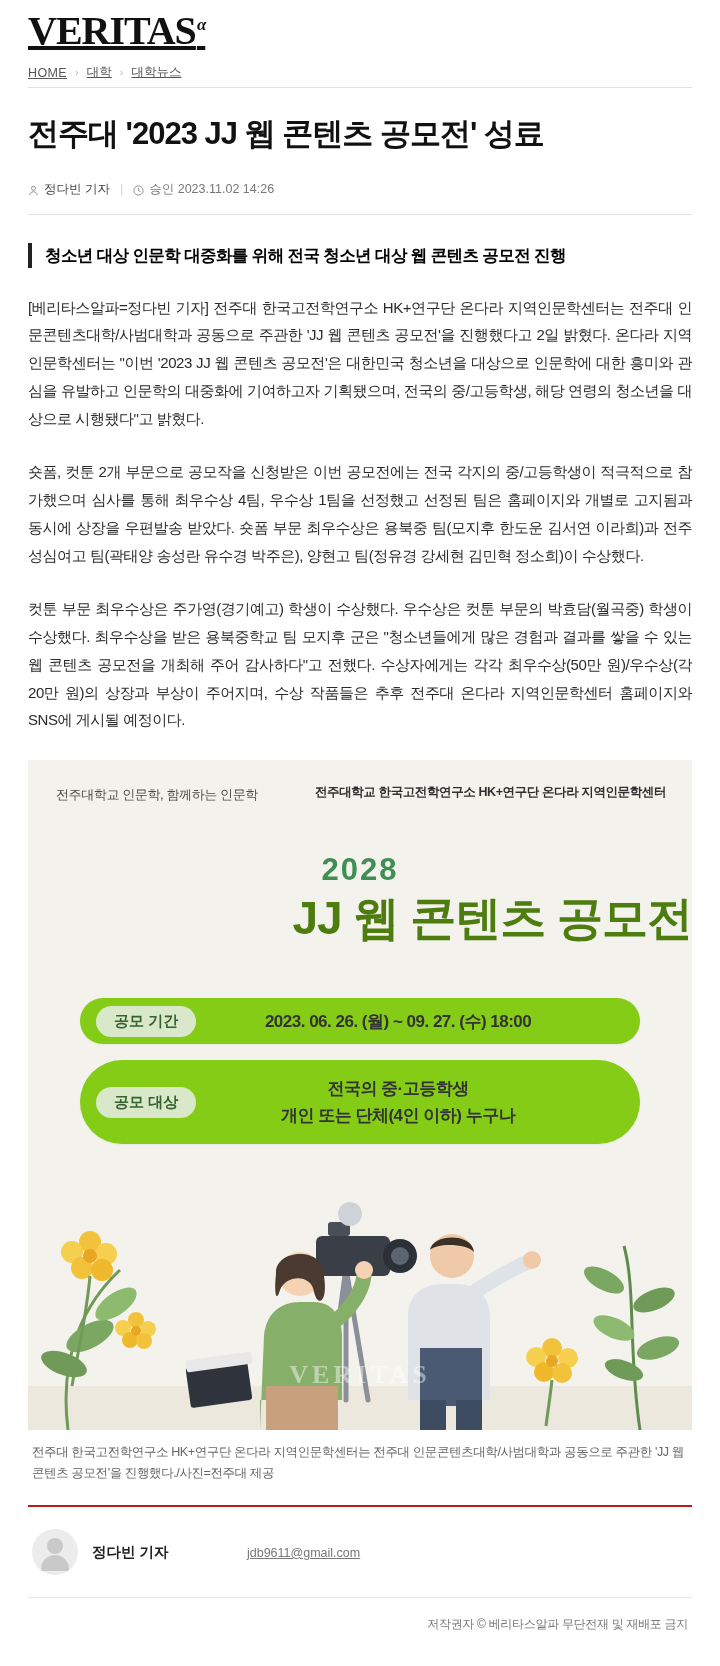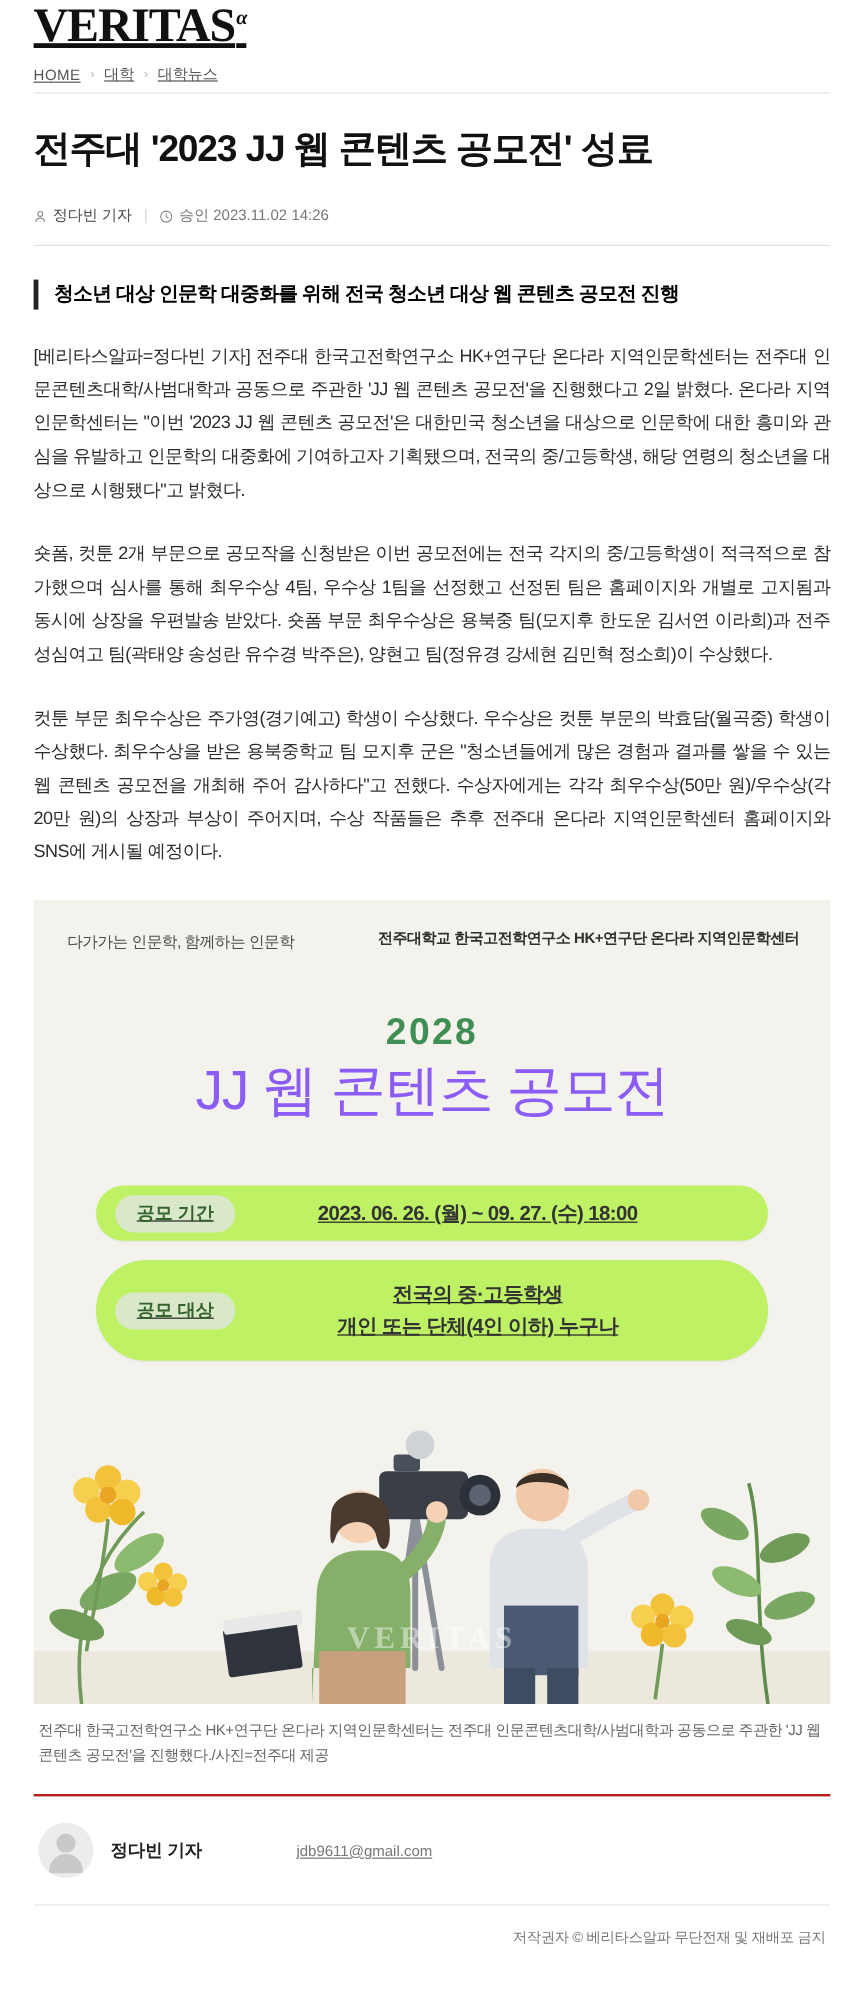--- a/index.html
+++ b/index.html
@@ -14,20 +14,21 @@
     min-height: 1666px;
     color: #222;
   }
   .page {
     width: 720px;
     padding: 0 28px;
   }
 
   
   .masthead {
+    padding-top: 10px;
     padding-bottom: 4px;
   }
   .logo {
     font-family: "Liberation Serif", "DejaVu Serif", serif;
     font-weight: bold;
     font-size: 40px;
     letter-spacing: -1px;
     color: #111;
     display: inline-block;
     position: relative;
@@ -166,37 +167,36 @@
     text-align: center;
     font-size: 31px;
     color: #3f8f54;
     font-weight: bold;
     letter-spacing: 2px;
   }
   .poster .big-title {
     position: absolute;
     left: 0; right: 0;
     top: 128px;
-    text-align: center;
+    text-align: right;
     font-size: 46px;
-    font-weight: normal;
-    color: #8b5cf6;
+    font-weight: bold;
+    color: #4d7c0f;
     letter-spacing: -1px;
   }
   .poster .info-row {
     position: absolute;
     left: 52px;
     width: 560px;
     height: 46px;
-    background: #bef264;
+    background: #84cc16;
     border-radius: 23px;
     display: flex;
     align-items: center;
     box-shadow: 0 1px 2px rgba(0,0,0,.05);
-    text-decoration: underline;
   }
   .poster .info-row.r1 { top: 238px; }
   .poster .info-row.r2 { top: 300px; height: 84px; border-radius: 42px; }
   .poster .pill {
     margin-left: 16px;
     background: #d9e8c8;
     color: #34622f;
     font-weight: bold;
     font-size: 15px;
     border-radius: 16px;
@@ -340,21 +340,21 @@
 
   <div class="body-text">
     <p>[베리타스알파=정다빈 기자] 전주대 한국고전학연구소 HK+연구단 온다라 지역인문학센터는 전주대 인문콘텐츠대학/사범대학과 공동으로 주관한 'JJ 웹 콘텐츠 공모전'을 진행했다고 2일 밝혔다. 온다라 지역인문학센터는 "이번 '2023 JJ 웹 콘텐츠 공모전'은 대한민국 청소년을 대상으로 인문학에 대한 흥미와 관심을 유발하고 인문학의 대중화에 기여하고자 기획됐으며, 전국의 중/고등학생, 해당 연령의 청소년을 대상으로 시행됐다"고 밝혔다.</p>
     <p>숏폼, 컷툰 2개 부문으로 공모작을 신청받은 이번 공모전에는 전국 각지의 중/고등학생이 적극적으로 참가했으며 심사를 통해 최우수상 4팀, 우수상 1팀을 선정했고 선정된 팀은 홈페이지와 개별로 고지됨과 동시에 상장을 우편발송 받았다. 숏폼 부문 최우수상은 용북중 팀(모지후 한도운 김서연 이라희)과 전주성심여고 팀(곽태양 송성란 유수경 박주은), 양현고 팀(정유경 강세현 김민혁 정소희)이 수상했다.</p>
     <p>컷툰 부문 최우수상은 주가영(경기예고) 학생이 수상했다. 우수상은 컷툰 부문의 박효담(월곡중) 학생이 수상했다. 최우수상을 받은 용북중학교 팀 모지후 군은 "청소년들에게 많은 경험과 결과를 쌓을 수 있는 웹 콘텐츠 공모전을 개최해 주어 감사하다"고 전했다. 수상자에게는 각각 최우수상(50만 원)/우수상(각 20만 원)의 상장과 부상이 주어지며, 수상 작품들은 추후 전주대 온다라 지역인문학센터 홈페이지와 SNS에 게시될 예정이다.</p>
   </div>
 
   <figure class="article-figure">
     <div class="poster">
 
-      <div class="tagline">다가가는 인문학, 함께하는 인문학</div>
+      <div class="tagline">전주대학교 인문학, 함께하는 인문학</div>
 
       <div class="org">
         <div>전주대학교 한국고전학연구소 HK+연구단 온다라 지역인문학센터</div>
       </div>
 
       <div class="year">2028</div>
       <div class="big-title">JJ 웹 콘텐츠 공모전</div>
 
       <div class="info-row r1">
         <span class="pill">공모 기간</span>

